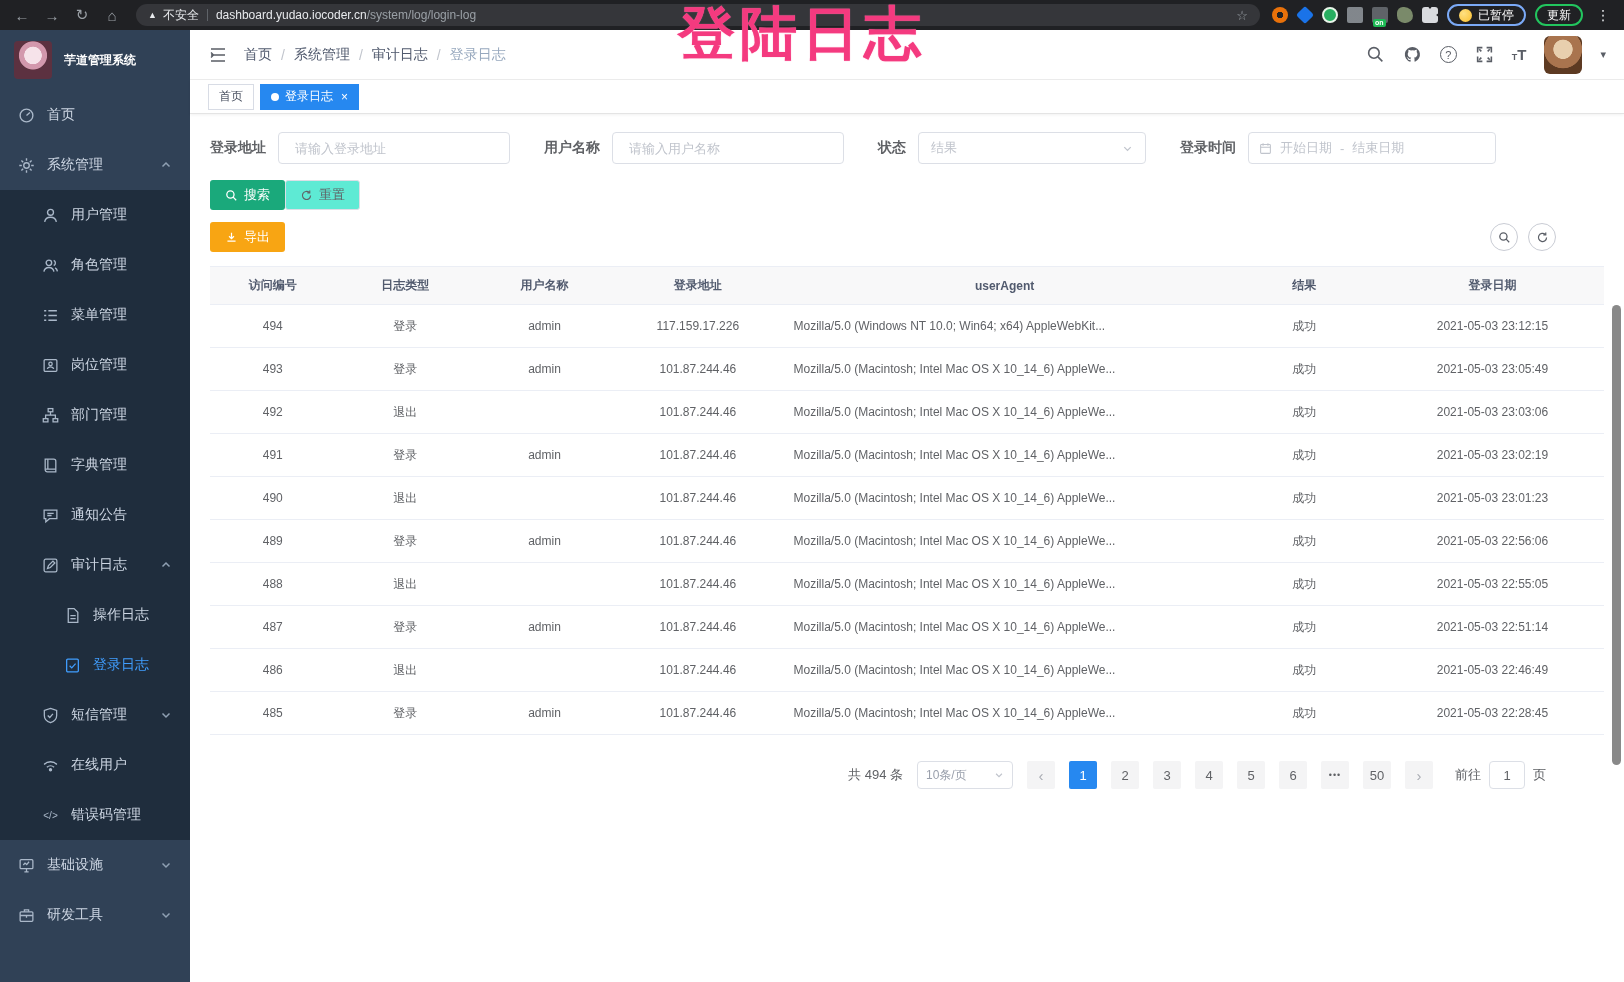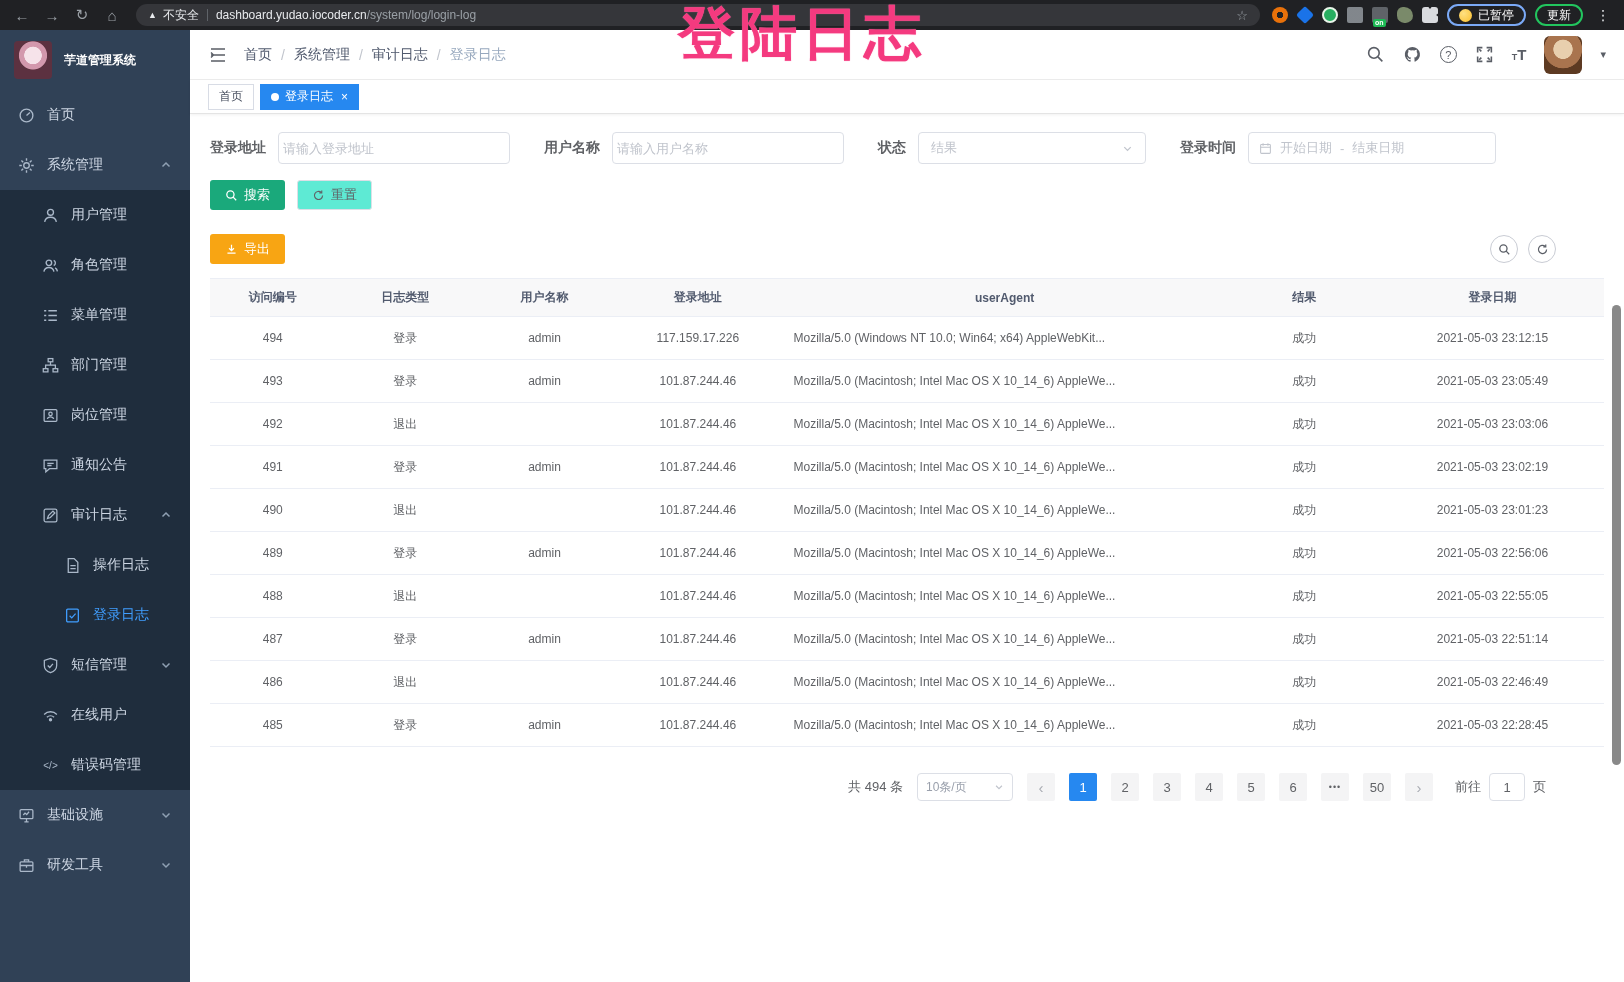--- a/index.html
+++ b/index.html
@@ -71,29 +71,29 @@
   .tag { height:26px; display:flex; align-items:center; gap:6px; padding:0 10px; font-size:12px; border:1px solid #d8dce5; background:#fff; color:#495060; cursor:pointer; }
   .tag.active { background:#2688f0; border-color:#2688f0; color:#fff; }
   .tag .tdot { width:8px; height:8px; border-radius:50%; background:#fff; display:inline-block; }
   .tag .tclose { font-size:12px; margin-left:2px; }
 
   .content { padding:18px 20px 0; flex:1; }
 
   
   .filters { display:flex; align-items:center; margin-bottom:16px; font-size:14px; color:#606266; }
   .flabel { font-weight:bold; margin-right:12px; white-space:nowrap; }
-  .finput { height:32px; border:1px solid #dcdfe6; border-radius:4px; padding:0 4px; font-size:13px; color:#606266; width:232px; font-family:inherit; }
+  .finput { height:32px; border:1px solid #dcdfe6; border-radius:4px; padding:0 16px; font-size:13px; color:#606266; width:232px; font-family:inherit; }
   .finput::placeholder { color:#c0c4cc; }
   .fgroup { display:flex; align-items:center; margin-right:34px; }
   .fselect { width:228px; height:32px; border:1px solid #dcdfe6; border-radius:4px; display:flex; align-items:center; padding:0 12px; color:#c0c4cc; font-size:13px; cursor:pointer; }
   .fselect .chevd { margin-left:auto; color:#c0c4cc; }
   .daterange { width:248px; height:32px; border:1px solid #dcdfe6; border-radius:4px; display:flex; align-items:center; padding:0 10px; gap:8px; font-size:13px; color:#c0c4cc; }
   .daterange .dsep { color:#c0c4cc; }
 
-  .btnrow { display:flex; gap:12px; margin-bottom:24px; }
+  .btnrow { display:flex; margin-bottom:12px; }
   .btn { height:30px; border-radius:3px; display:inline-flex; align-items:center; gap:6px; padding:0 14px; font-size:13px; cursor:pointer; border:1px solid transparent; }
   .btn.search { background:#1aa97b; color:#fff; }
   .btn.reset { background:#5eead4; color:#606266; border-color:#dcdfe6; }
   .btn.export { background:#f8a513; color:#fff; }
   .bico { width:13px; height:13px; }
 
   .tableband { display:flex; align-items:center; justify-content:space-between; margin-bottom:14px; }
   .circ-group { display:flex; gap:10px; margin-right:48px; }
   .circbtn { width:28px; height:28px; border-radius:50%; border:1px solid #c9ccd4; display:flex; align-items:center; justify-content:center; color:#5a5e66; cursor:pointer; background:#fff; }
   .circbtn svg { width:13px; height:13px; }
@@ -208,34 +208,41 @@
           <span>角色管理</span>
         </div>
         <div class="m-item">
           <svg class="si" viewBox="0 0 16 16" fill="none" stroke="currentColor" stroke-width="1.3">
               <path d="M2 3.5h2M6 3.5h8M2 8h2M6 8h8M2 12.5h2M6 12.5h8"></path>
             </svg>
           <span>菜单管理</span>
         </div>
         <div class="m-item">
           <svg class="si" viewBox="0 0 16 16" fill="none" stroke="currentColor" stroke-width="1.2">
+              <rect x="2" y="2.5" width="12" height="11" rx="1"></rect>
+              <circle cx="8" cy="6.5" r="1.6"></circle>
+              <path d="M5 11.2c.4-1.4 1.6-2 3-2s2.6.6 3 2"></path>
+            </svg>
+          <span>岗位管理</span>
+        </div>
+        <div class="m-item">
+          <svg class="si" viewBox="0 0 16 16" fill="none" stroke="currentColor" stroke-width="1.2">
               <rect x="5.8" y="1.5" width="4.4" height="3"></rect>
               <rect x="1.2" y="11" width="4.4" height="3"></rect>
               <rect x="10.4" y="11" width="4.4" height="3"></rect>
               <path d="M8 4.5v3.2M8 7.7H3.4V11M8 7.7h4.6V11"></path>
             </svg>
           <span>部门管理</span>
         </div>
         <div class="m-item">
           <svg class="si" viewBox="0 0 16 16" fill="none" stroke="currentColor" stroke-width="1.2">
-              <rect x="2" y="2.5" width="12" height="11" rx="1"></rect>
-              <circle cx="8" cy="6.5" r="1.6"></circle>
-              <path d="M5 11.2c.4-1.4 1.6-2 3-2s2.6.6 3 2"></path>
-            </svg>
-          <span>岗位管理</span>
+              <path d="M3 2h8a2 2 0 0 1 2 2v10H5a2 2 0 0 1-2-2z"></path>
+              <path d="M3 11.5h10M5.5 2v9"></path>
+            </svg>
+          <span>字典管理</span>
         </div>
         <div class="m-item">
           <svg class="si" viewBox="0 0 16 16" fill="none" stroke="currentColor" stroke-width="1.2">
               <path d="M2 3h12v8H7l-3.4 3V11H2z"></path>
               <path d="M5 6h6M5 8h4"></path>
             </svg>
           <span>通知公告</span>
         </div>
         <div class="m-item">
           <svg class="si" viewBox="0 0 16 16" fill="none" stroke="currentColor" stroke-width="1.2">

